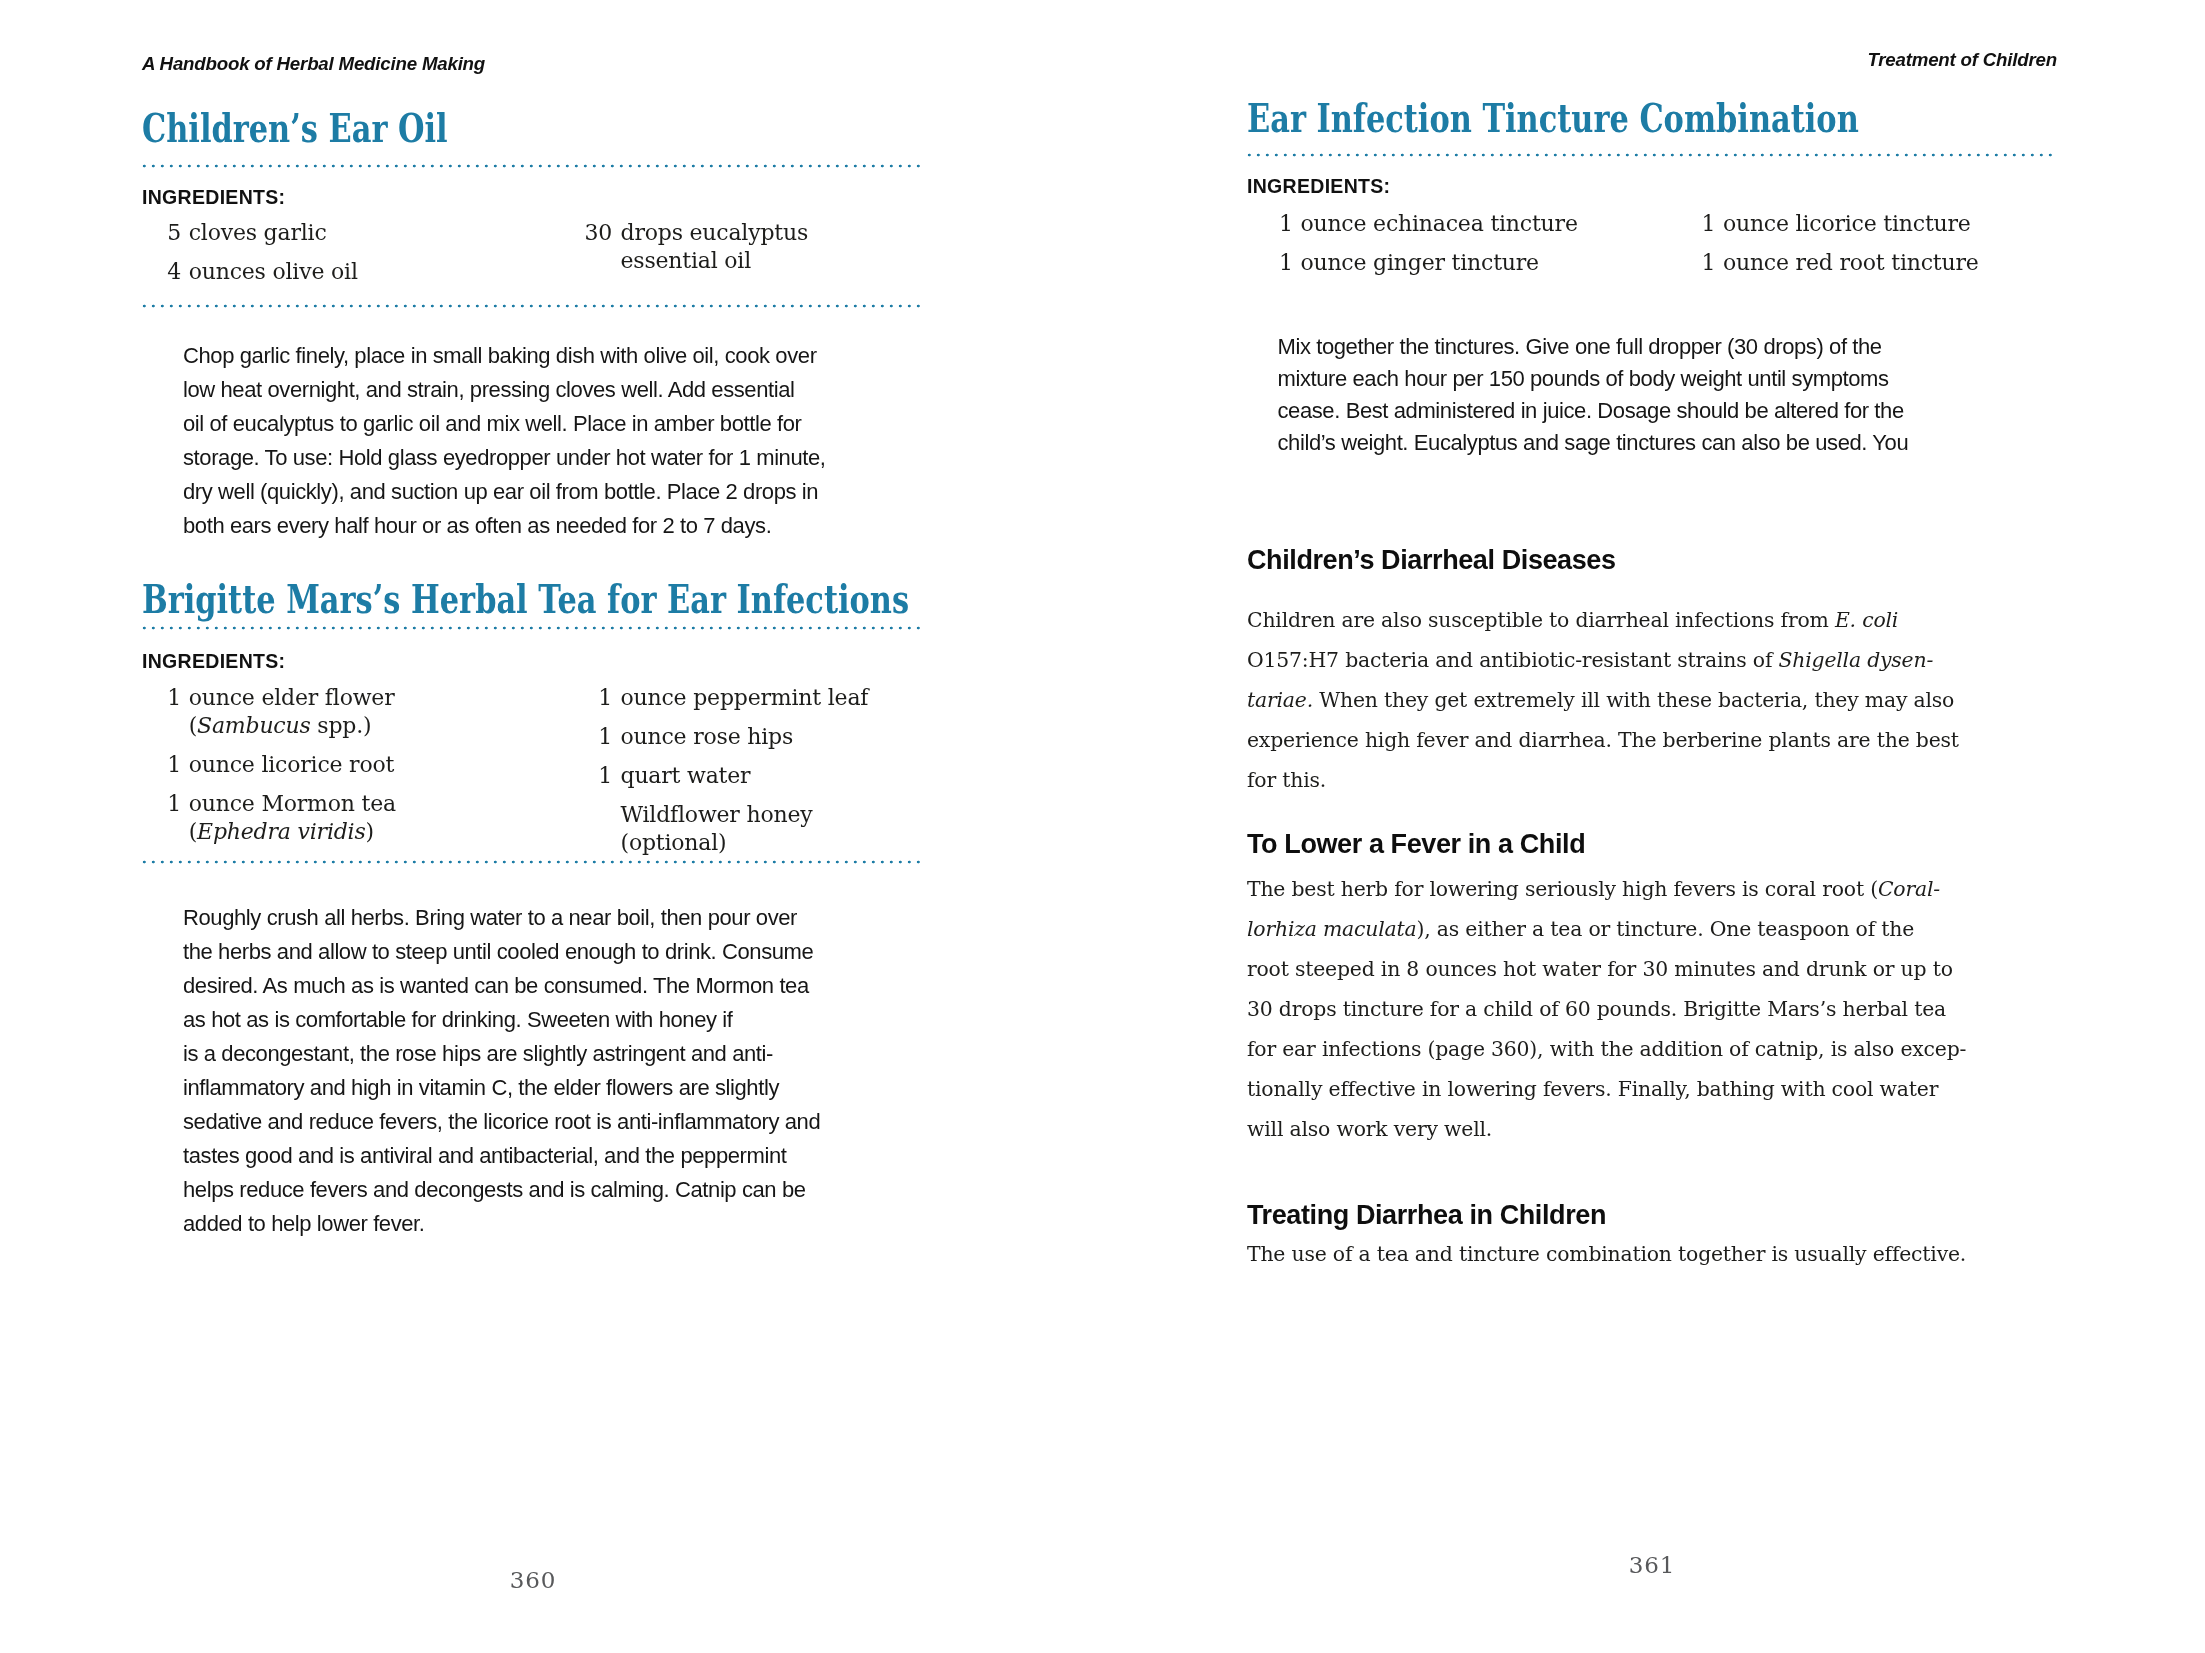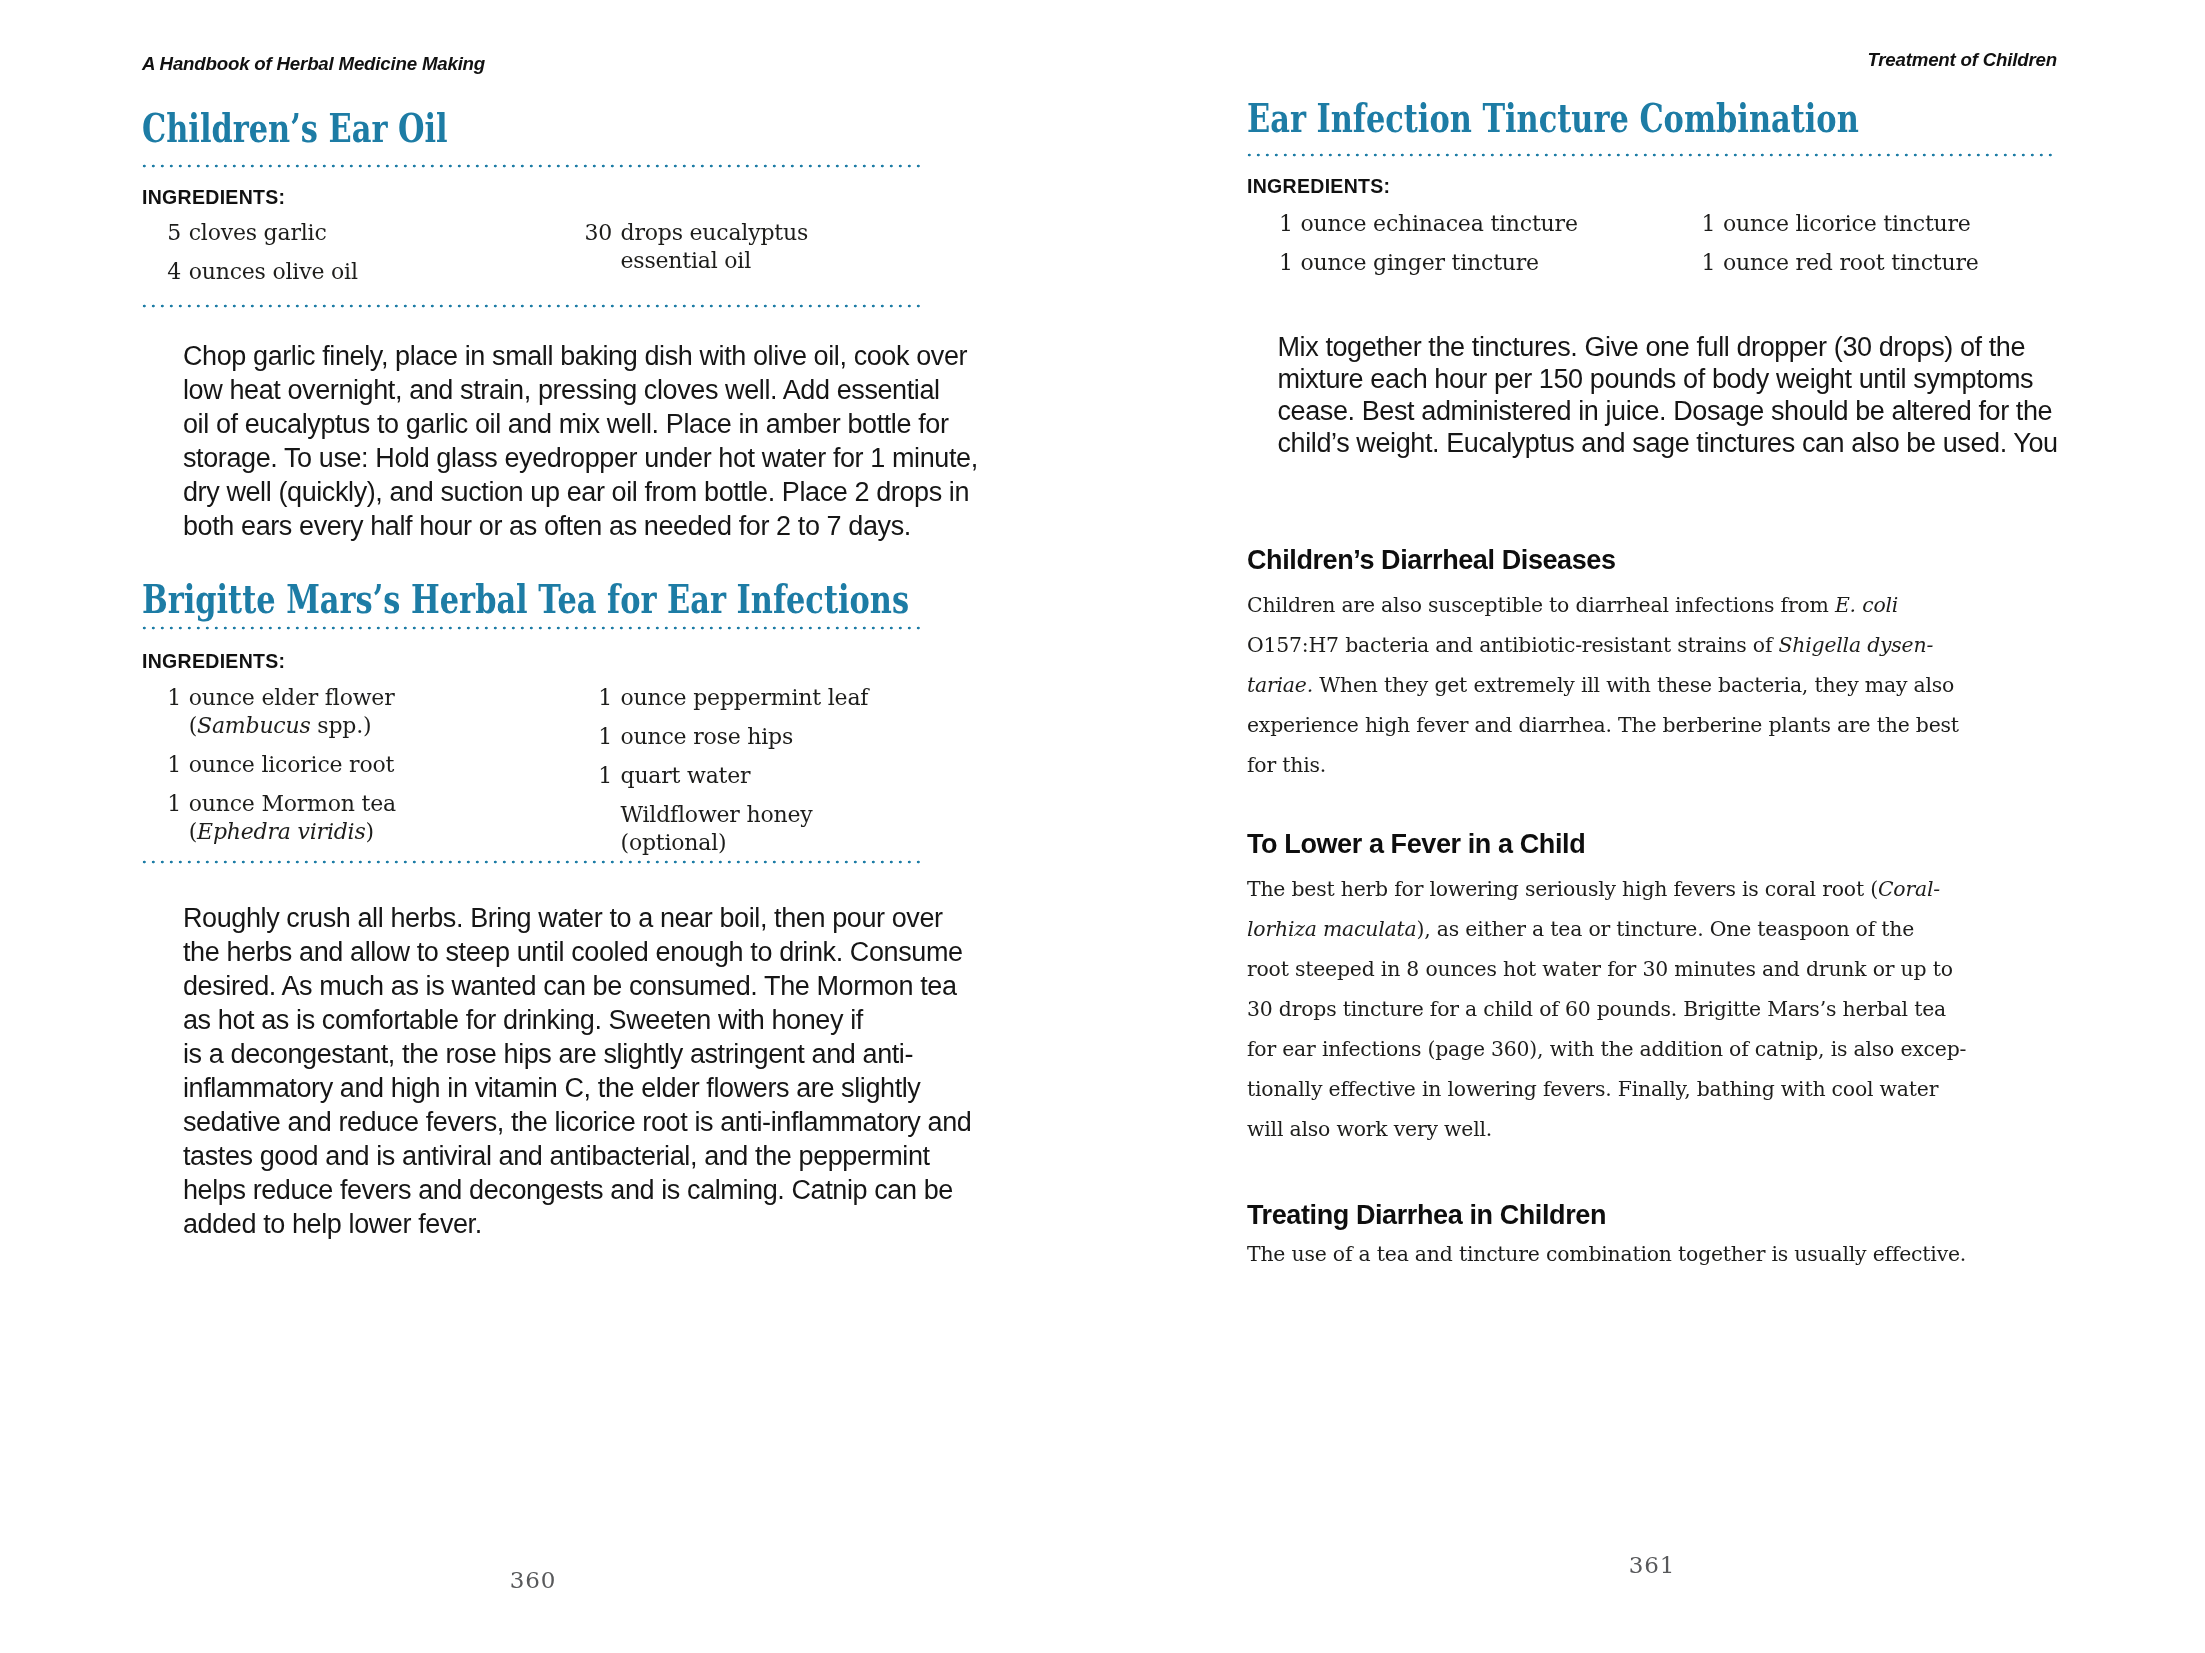--- a/index.html
+++ b/index.html
@@ -30,21 +30,21 @@
   .ing-item{display:flex;align-items:flex-start;margin-bottom:11px;
             font-size:22px;line-height:28px;letter-spacing:-0.2px;}
   .ing-item .qty{flex:none;text-align:right;}
   .ing-item .itext{display:inline-block;}
   .page.left .c1{left:20.4px;}  .page.left .c1 .qty{width:18.7px;margin-right:7.6px;}
   .page.left .c2{left:433px;} .page.left .c2 .qty{width:37px;margin-right:8.5px;}
   .page.right .c1{left:30.5px;} .page.right .c1 .qty{width:15.3px;margin-right:7.6px;}
   .page.right .c2{left:453px;}.page.right .c2 .qty{width:15.3px;margin-right:7.6px;}
 
   .para{text-align:left;}
-  .sans-para{font-family:"Liberation Sans",sans-serif;font-size:27px;line-height:34px;
+  .sans-para{font-family:"Liberation Sans",sans-serif;font-size:22px;line-height:34px;
              letter-spacing:-0.4px;color:#161616;}
   .serif-para{font-family:"DejaVu Serif",serif;font-size:20.4px;line-height:40px;
               letter-spacing:-0.2px;color:var(--ink);}
   .tline{white-space:nowrap;}
   .it{font-style:italic;}
 
   .section-heading{font-family:"Liberation Sans",sans-serif;font-weight:bold;font-size:27px;
                    letter-spacing:-0.4px;color:#0e0e0e;white-space:nowrap;margin:0;}
 
   .page-num{font-size:23px;color:var(--gray);width:100%;text-align:center;letter-spacing:0.8px;}
@@ -219,21 +219,21 @@
     </div>
 
     <div class="abs para sans-para" style="left:30.5px;top:331px;width:772px;line-height:32px;">
         <div class="tline"><span>Mix together the tinctures. Give one full dropper (30 drops) of the</span></div>
         <div class="tline"><span>mixture each hour per 150 pounds of body weight until symptoms</span></div>
         <div class="tline"><span>cease. Best administered in juice. Dosage should be altered for the</span></div>
         <div class="tline"><span>child’s weight. Eucalyptus and sage tinctures can also be used. You</span></div>
       </div>
 
     <h2 class="abs section-heading" style="left:0;top:545px;">Children’s Diarrheal Diseases</h2>
-    <div class="abs para serif-para" style="left:0;top:585px;width:810px;">
+    <div class="abs para serif-para" style="left:0;top:600px;width:810px;">
         <div class="tline"><span>Children are also susceptible to diarrheal infections from </span><span class="it">E. coli</span></div>
         <div class="tline"><span>O157:H7 bacteria and antibiotic-resistant strains of </span><span class="it">Shigella dysen-</span></div>
         <div class="tline"><span class="it">tariae.</span><span> When they get extremely ill with these bacteria, they may also</span></div>
         <div class="tline"><span>experience high fever and diarrhea. The berberine plants are the best</span></div>
         <div class="tline"><span>for this.</span></div>
       </div>
 
     <h2 class="abs section-heading" style="left:0;top:829px;">To Lower a Fever in a Child</h2>
     <div class="abs para serif-para" style="left:0;top:869px;width:810px;">
         <div class="tline"><span>The best herb for lowering seriously high fevers is coral root (</span><span class="it">Coral-</span></div>

